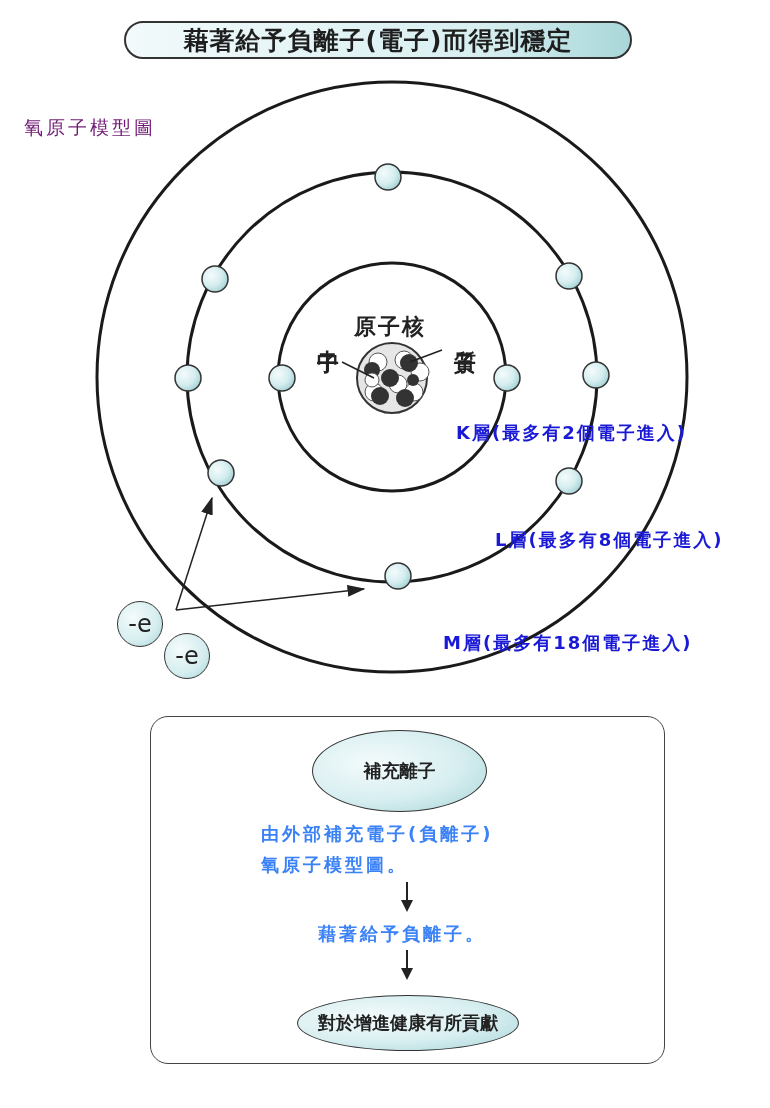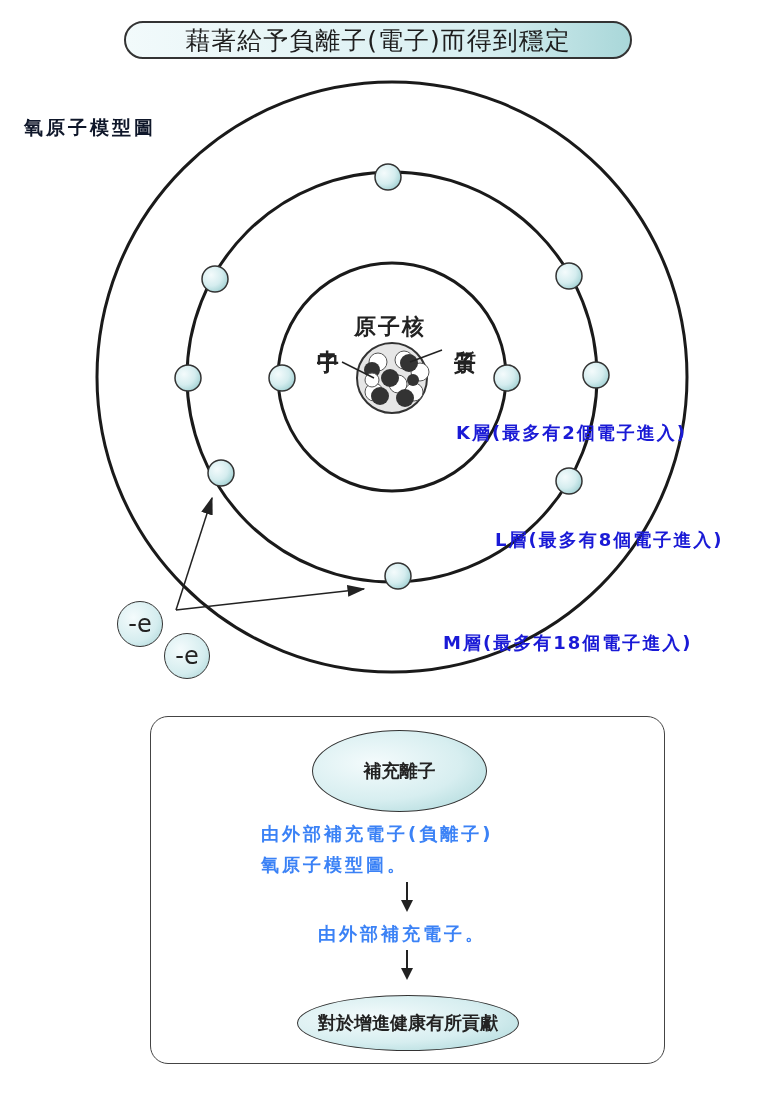--- a/index.html
+++ b/index.html
@@ -2,22 +2,22 @@
 <html><head>
 <meta charset="utf-8">
 <style>
   html, body { margin:0; padding:0; background:#ffffff; }
   body { width:770px; height:1108px; position:relative; overflow:hidden;
          font-family:"DejaVu Sans", "Liberation Sans", sans-serif; color:#222; }
   .title-pill { position:absolute; left:124px; top:21px; width:508px; height:38px;
     border:2px solid #333; border-radius:20px;
     background:linear-gradient(90deg,#f2fafb 0%,#d8eff1 70%,#a9d7d9 100%);
     display:flex; align-items:center; justify-content:center; box-sizing:border-box; }
-  .title-pill span { font-size:25px; font-weight:normal; letter-spacing:1px; color:#1e1e1e; }
-  .subtitle { position:absolute; left:24px; top:115px; font-size:19px; font-weight:bold; letter-spacing:3px; color:#0f172a; }
+  .title-pill span { font-size:25px; font-weight:bold; letter-spacing:1px; color:#1e1e1e; }
+  .subtitle { position:absolute; left:24px; top:115px; font-size:19px; font-weight:normal; letter-spacing:3px; color:#701a75; }
   svg.diagram { position:absolute; left:0; top:0; }
   .shell-label { position:absolute; color:#1a1ad6; font-weight:bold; font-size:18px; letter-spacing:2px; white-space:nowrap; }
   .nuc-label { position:absolute; font-size:22px; font-weight:bold; color:#222; letter-spacing:2px; }
   .vert { writing-mode:vertical-rl; letter-spacing:4px; }
   .box { position:absolute; left:150px; top:716px; width:515px; height:348px;
     border:1.5px solid #444; border-radius:18px; box-sizing:border-box; }
   .ellipse { position:absolute; border:1.5px solid #333; border-radius:50%;
     background:radial-gradient(ellipse at 35% 40%,#f4fbfc 0%,#d7eef0 55%,#a6d5d7 100%);
     display:flex; align-items:center; justify-content:center; box-sizing:border-box; font-weight:bold; color:#222; }
   .flow-text { position:absolute; font-size:18px; font-weight:bold; color:#3b82f6; letter-spacing:3px; white-space:nowrap; }
@@ -106,19 +106,19 @@
 
 <div class="ellipse" style="left:312px; top:730px; width:175px; height:82px; font-size:18px;">
   <span>補充離子</span>
 </div>
 
 <div class="flow-text" style="left:261px; top:822px;">由外部補充電子(負離子)</div>
 <div class="flow-text" style="left:261px; top:853px;">氧原子模型圖。</div>
 
 <div class="arrow-down" style="left:406px; top:882px; height:20px;"></div>
 
-<div class="flow-text" style="left:318px; top:922px;">由外部補充電子。</div>
+<div class="flow-text" style="left:318px; top:922px;">藉著給予負離子。</div>
 
 <div class="arrow-down" style="left:406px; top:950px; height:20px;"></div>
 
 <div class="ellipse" style="left:297px; top:995px; width:222px; height:56px; font-size:18px;">
   <span>對於增進健康有所貢獻</span>
 </div>
 
 </body></html>

